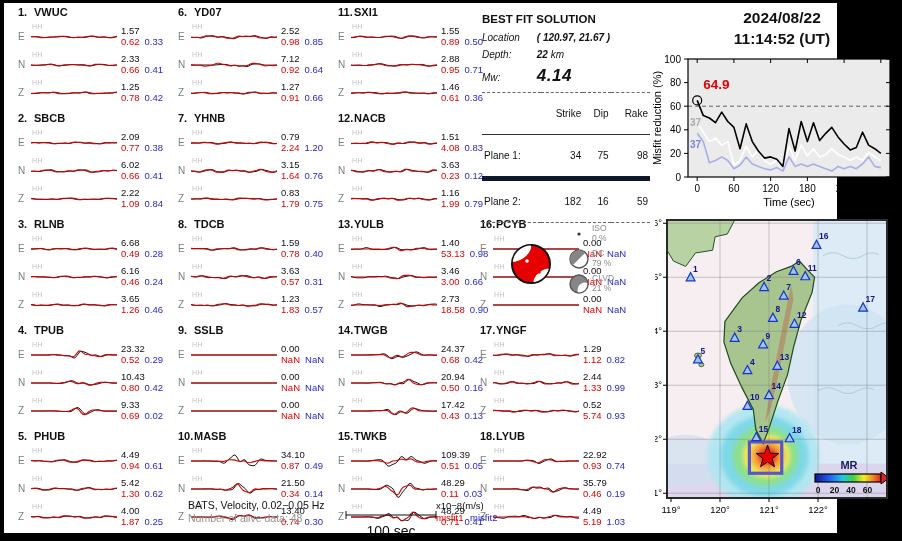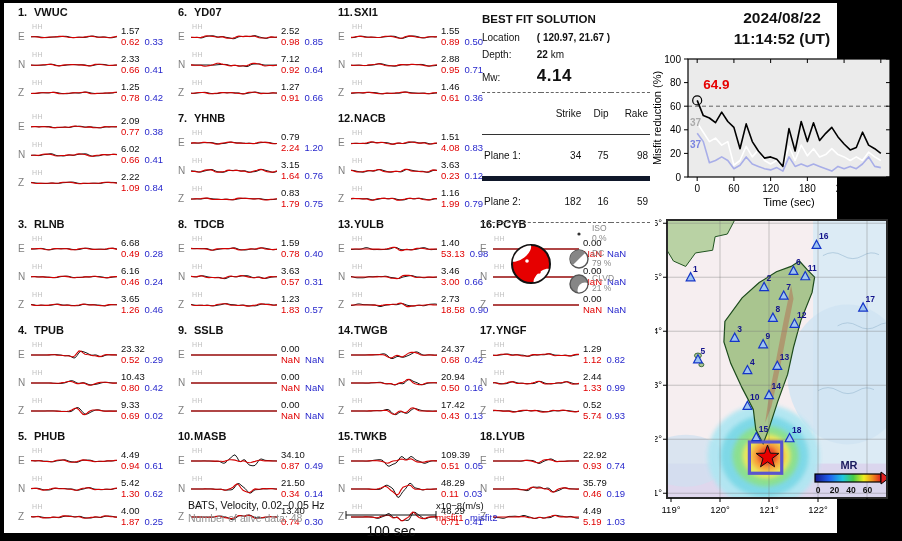--- a/index.html
+++ b/index.html
@@ -14,21 +14,21 @@
   .wave{position:relative;width:86px;height:28px;}
   .wave .hh{position:absolute;left:1px;top:1px;font-size:7px;color:#bfbfbf;letter-spacing:.5px;}
   .wave svg{position:absolute;left:0;top:0;}
   .nums{margin-left:4px;display:flex;flex-direction:column;justify-content:center;font-size:9.5px;line-height:11px;white-space:nowrap;}
   .amp{color:#111;}
   .m1{color:#e00000;}
   .m2{color:#2727cc;margin-left:5px;}
   
   .solution{position:absolute;left:478px;top:10px;width:176px;font-size:10px;color:#111;}
   .sol-title{font-size:11.5px;font-weight:bold;margin-bottom:7px;}
-  .sol-row{margin-bottom:6px;}
+  .sol-row{margin-bottom:6px;font-style:italic;}
   .sol-label{display:inline-block;width:52px;}
   .sol-val-loc{font-weight:bold;}
   .depth-val{font-weight:bold;}
   .mw-val{font-weight:bold;font-size:17px;letter-spacing:.5px;}
   table.sol-table{border-collapse:collapse;margin-top:4px;width:168px;font-size:10px;}
   table.sol-table td,table.sol-table th{padding:15px 2px;text-align:right;font-weight:normal;}
   table.sol-table td:first-child{text-align:left;}
   tr.sol-hdr th{border-top:1px dashed #666;border-bottom:1px solid #333;}
   tr.sol-r1 td{border-bottom:5px solid #0f172a;}
   tr.sol-r2 td{border-bottom:1px dashed #666;}
@@ -98,20 +98,21 @@
               </svg>
               <span class="hh">HH</span>
             </div>
             <div class="nums">
               <span class="amp">1.25</span>
               <span><span class="m1">0.78</span><span class="m2">0.42</span></span>
             </div>
           </div>
         </div>
         <div class="station-block" style="left: 14px; top: 109px;">
+          <div class="st-head"><span class="st-num">2.</span><span class="st-code">SBCB</span></div>
           <div class="chan-row">
             <span class="comp">E</span>
             <div class="wave">
               <svg width="86" height="28">
                 <path d="M0.0,14.9L2.0,14.6L4.0,14.5L6.0,14.7L8.0,14.9L10.0,14.7L12.0,14.6L14.0,14.6L16.0,14.6L18.0,14.6L20.0,14.9L22.0,15.5L24.0,15.7L26.0,15.6L28.0,15.5L30.0,15.4L32.0,15.3L34.0,15.1L36.0,15.3L38.0,15.5L40.0,15.2L42.0,14.7L44.0,14.3L46.0,14.3L48.0,14.2L50.0,14.3L52.0,14.7L54.0,15.1L56.0,15.0L58.0,14.8L60.0,14.9L62.0,15.2L64.0,15.3L66.0,15.5L68.0,15.8L70.0,15.9L72.0,15.4L74.0,15.0L76.0,14.9L78.0,14.9L80.0,14.8L82.0,14.8L84.0,14.9L86.0,14.8" fill="none" stroke="#1a1a1a" stroke-width="1"></path>
                 <path d="M0.0,14.7L2.0,14.5L4.0,14.6L6.0,14.8L8.0,14.9L10.0,14.7L12.0,14.5L14.0,14.7L16.0,14.9L18.0,15.0L20.0,15.4L22.0,15.8L24.0,15.8L26.0,15.4L28.0,15.2L30.0,15.2L32.0,15.2L34.0,15.1L36.0,15.2L38.0,15.2L40.0,14.7L42.0,14.2L44.0,14.0L46.0,14.3L48.0,14.5L50.0,14.7L52.0,15.0L54.0,15.2L56.0,15.1L58.0,14.9L60.0,15.1L62.0,15.6L64.0,15.7L66.0,15.7L68.0,15.7L70.0,15.5L72.0,15.0L74.0,14.6L76.0,14.7L78.0,14.9L80.0,14.8L82.0,14.7L84.0,14.7L86.0,14.6" fill="none" stroke="#d40000" stroke-width="1.1"></path>
               </svg>
               <span class="hh">HH</span>
             </div>
             <div class="nums">

